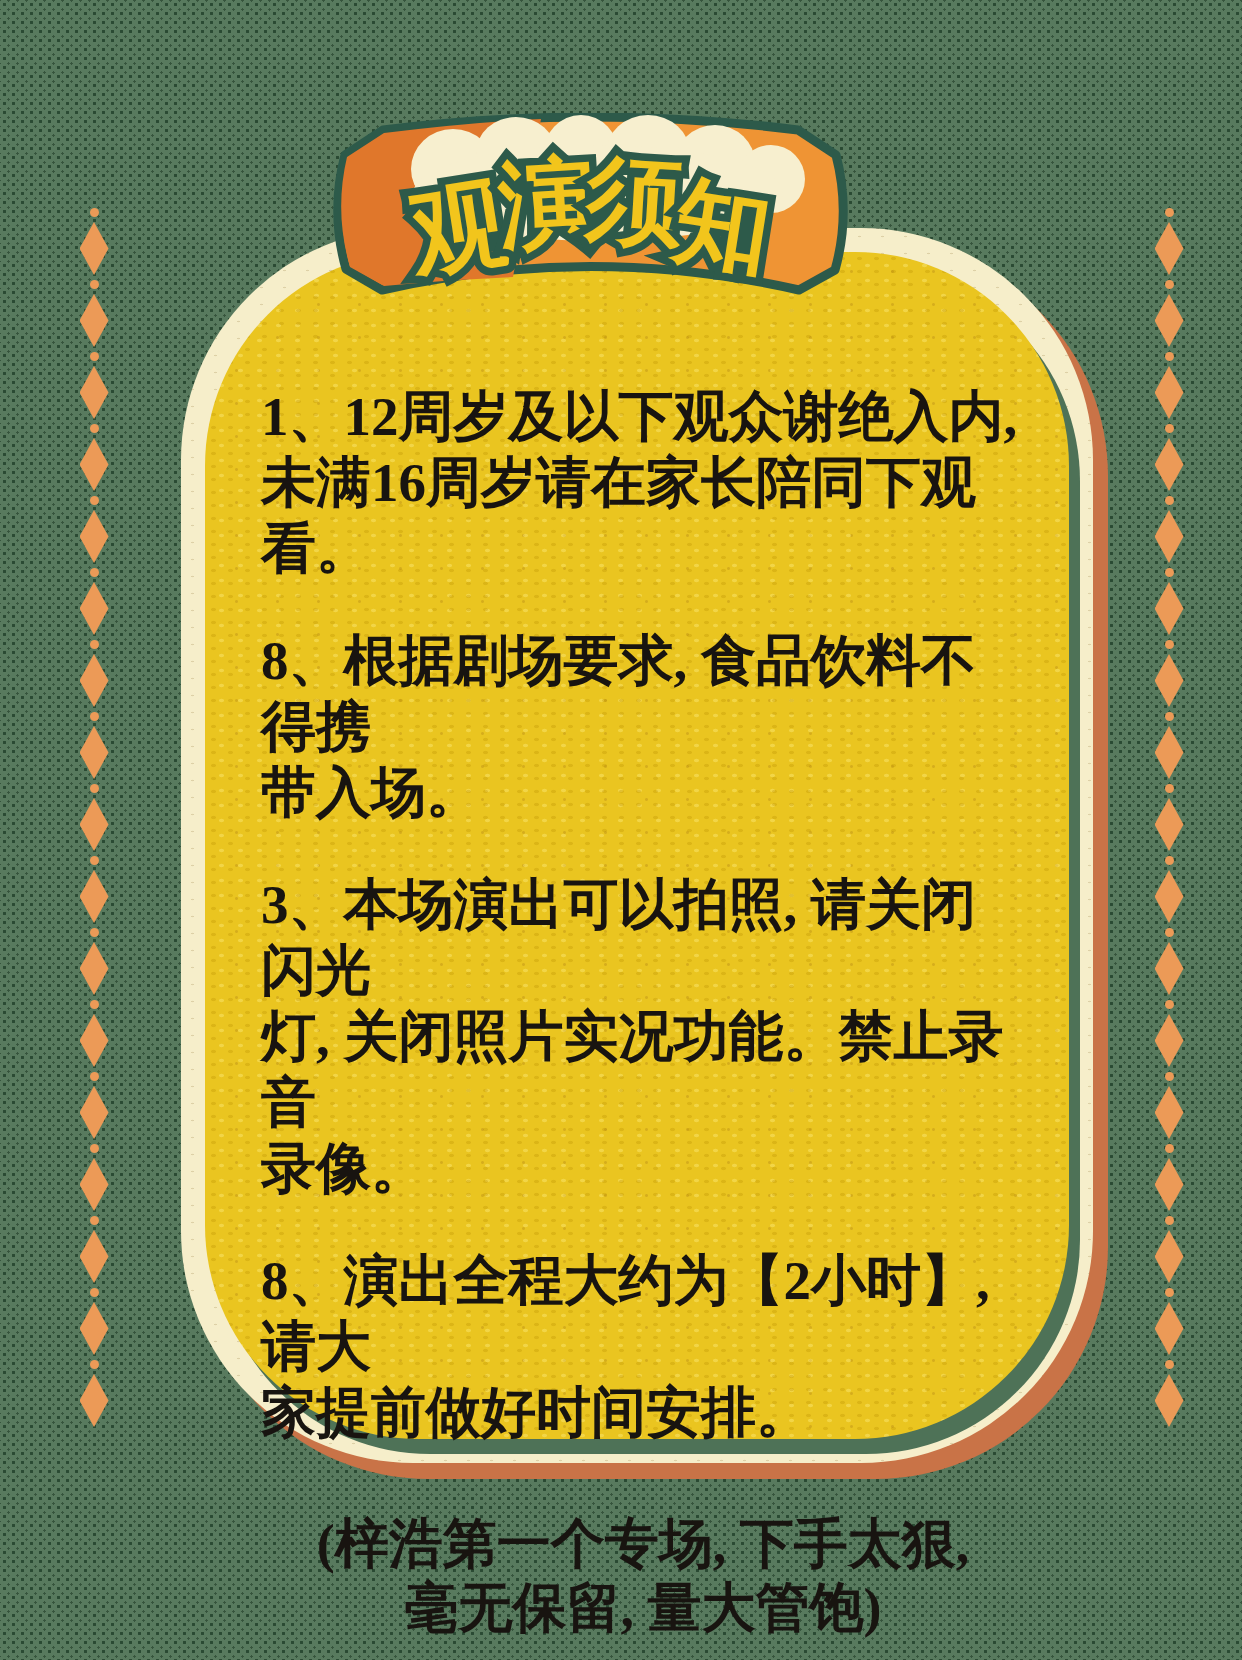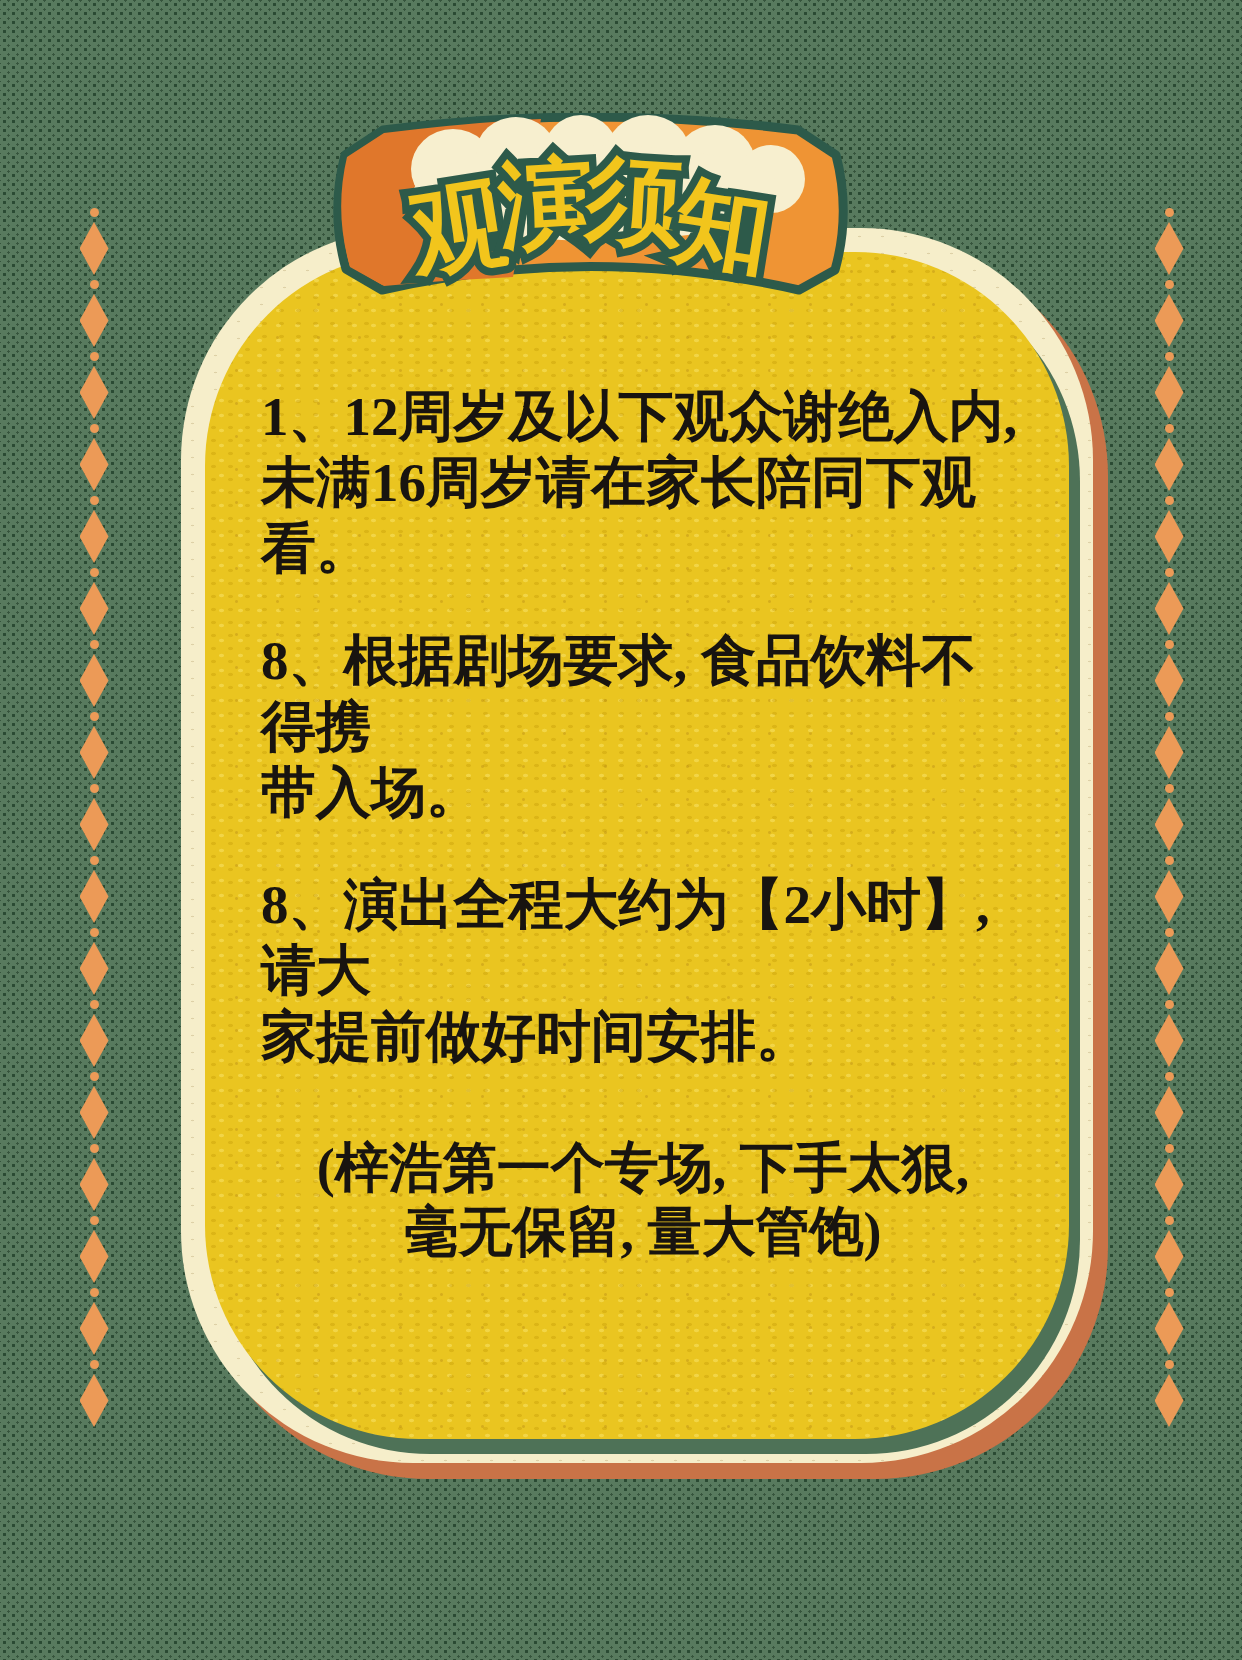--- a/index.html
+++ b/index.html
@@ -174,20 +174,23 @@
 <div class="card">
   <div class="card-layer card-orange"></div>
   <div class="card-layer card-cream"></div>
   <div class="card-layer card-green"></div>
   <div class="card-layer card-yellow">
     <div class="notice-text">
       <p>1、12周岁及以下观众谢绝入内,
 未满16周岁请在家长陪同下观看。</p>
       <p>8、根据剧场要求, 食品饮料不得携
 带入场。</p>
+      <p>3、本场演出可以拍照, 请关闭闪光
+灯, 关闭照片实况功能。禁止录音
+录像。</p>
       <p>8、演出全程大约为【2小时】, 请大
 家提前做好时间安排。</p>
       <div class="closing-note">(梓浩第一个专场, 下手太狠,
 毫无保留, 量大管饱)</div>
     </div>
   </div>
 </div>
 
 <div class="banner">
   <svg viewBox="0 0 575 195" width="575" height="195">

